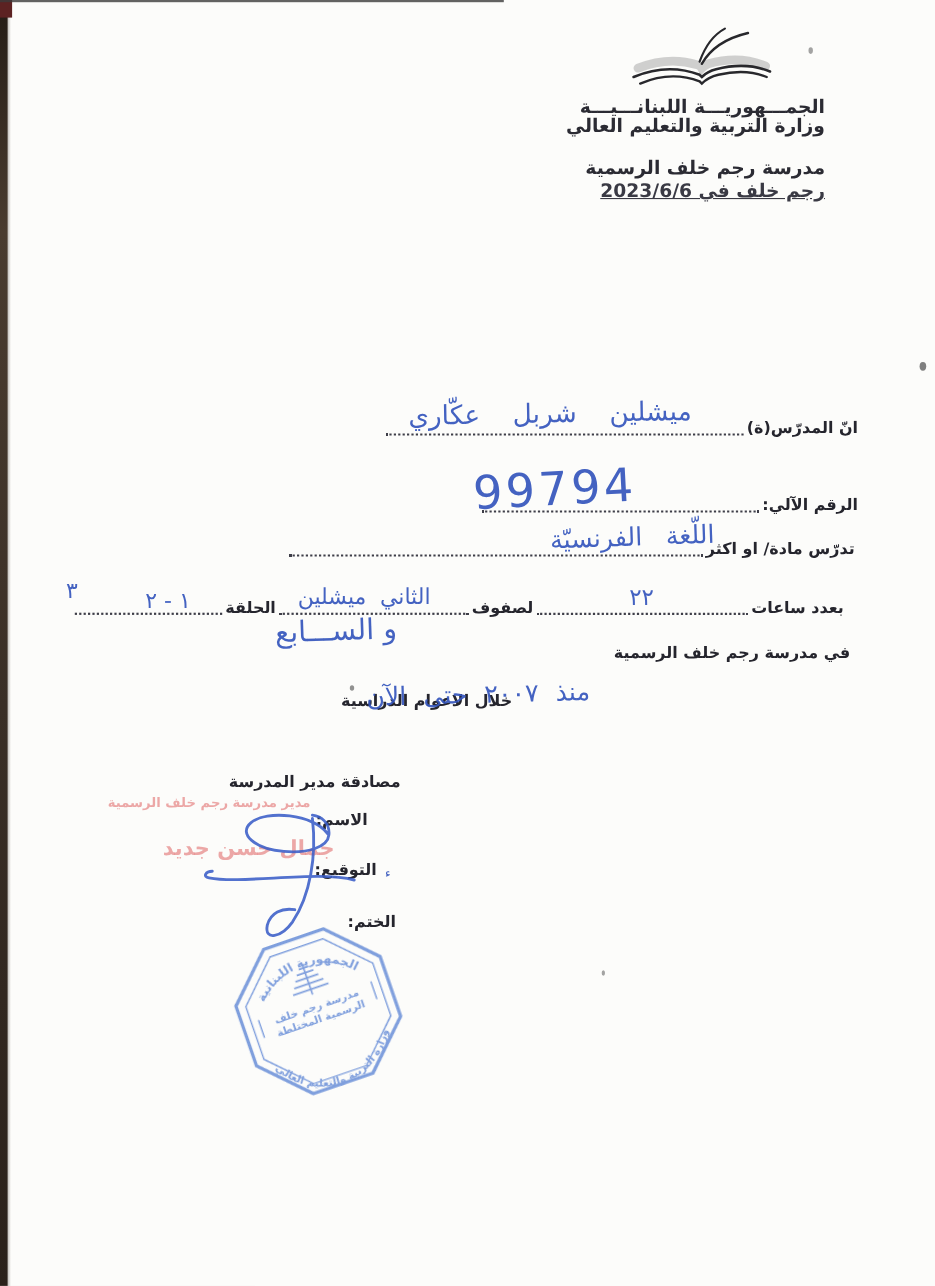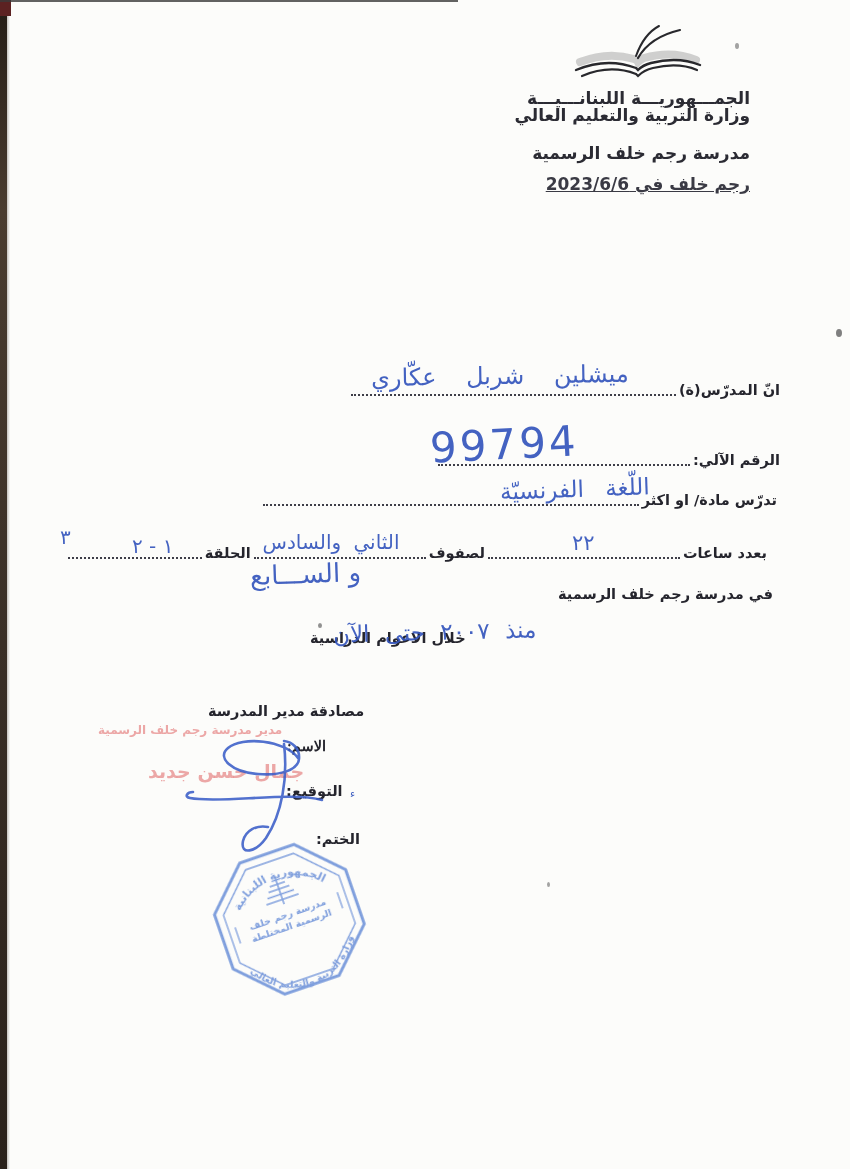--- a/index.html
+++ b/index.html
@@ -13,21 +13,21 @@
     background:linear-gradient(180deg,#241c15 0%,#4a3c2f 18%,#3a2f26 55%,#2a211a 100%);}
   .edge-left-soft{position:absolute;left:7px;top:0;width:3px;height:1169px;background:linear-gradient(90deg,rgba(90,80,70,.35),rgba(0,0,0,0));}
   .corner-tl{position:absolute;left:0;top:0;width:11px;height:16px;background:#5c2222;}
   .edge-top{position:absolute;left:0;top:0;width:458px;height:2px;background:#3b3b3b;opacity:.8;}
   
   .logo{position:absolute;left:570px;top:24px;width:135px;height:64px;}
   
   .letterhead{position:absolute;top:90px;right:100px;text-align:right;direction:rtl;}
   .h-line{font-size:17px;font-weight:bold;line-height:17px;white-space:nowrap;}
   .h-school{margin-top:21px;}
-  .h-date{margin-top:14px;font-weight:bold;text-decoration:underline;color:#3a3a44;}
+  .h-date{margin-top:4px;font-weight:bold;text-decoration:underline;color:#3a3a44;}
   
   .doc-title{position:absolute;top:283px;right:103px;direction:rtl;font-size:21.5px;font-weight:bold;letter-spacing:.3px;white-space:nowrap;color:#26262e;}
   
   .frow{position:absolute;display:flex;direction:rtl;align-items:flex-end;height:28px;}
   .flabel{font-size:14.5px;font-weight:bold;line-height:20px;white-space:nowrap;color:#25252d;}
   .dots{flex:1 1 auto;border-bottom:2px dotted #3e3e48;height:18px;margin:0 3px 4px 3px;}
   .dots-fixed{flex:0 0 auto;border-bottom:2px dotted #3e3e48;height:18px;margin:0 3px 4px 3px;}
   .plainline{position:absolute;direction:rtl;font-size:14.5px;font-weight:bold;white-space:nowrap;color:#25252d;}
   
   .hw{position:absolute;direction:rtl;color:#3556bd;opacity:.92;white-space:nowrap;
@@ -95,29 +95,29 @@
 
   <div class="frow" style="top:628px;right:100px;width:440px;flex-direction:column;">
     <span class="flabel">خلال الاعوام الدراسية</span>
     <span class="dots"></span>
   </div>
 
   <div class="hw" style="left:333px;top:362px;width:334px;text-align:center;font-size:24px;word-spacing:22px;transform:rotate(-1deg);">ميشلين شربل عكّاري</div>
   <div class="hw" style="left:430px;top:420px;font-size:42px;letter-spacing:3px;transform:rotate(-3deg);">99794</div>
   <div class="hw" style="left:500px;top:476px;font-size:23px;word-spacing:14px;transform:rotate(-2deg);">اللّغة الفرنسيّة</div>
   <div class="hw" style="left:572px;top:531px;font-size:21px;">٢٢</div>
-  <div class="hw" style="left:238px;top:530px;width:186px;text-align:center;font-size:20px;word-spacing:6px;">الثاني والسادس</div>
+  <div class="hw" style="left:238px;top:530px;width:186px;text-align:center;font-size:20px;word-spacing:6px;">الثاني ميشلين</div>
   <div class="hw" style="left:132px;top:534px;font-size:20px;letter-spacing:4px;">١ - ٢</div>
   <div class="hw" style="left:60px;top:525px;font-size:20px;">٣</div>
   <div class="hw" style="left:250px;top:559px;font-size:26px;transform:rotate(-2deg);">و الســـابع</div>
   <div class="hw" style="left:333px;top:619px;font-size:23px;word-spacing:8px;transform:rotate(-1.5deg);">منذ ٢٠٠٧ حتى الآن</div>
 
   <div class="ap" style="left:208px;top:703px;">مصادقة مدير المدرسة</div>
   <div class="redstamp" style="left:98px;top:723px;font-size:12px;">مدير مدرسة رجم خلف الرسمية</div>
-  <div class="ap" style="left:287px;top:738px;font-family:Liberation Serif, serif;">الاسم:</div>
+  <div class="ap" style="left:287px;top:738px;">الاسم:</div>
   <div class="redstamp" style="left:148px;top:760px;font-size:19px;">جمال حسن جديد</div>
   <div class="ap" style="left:286px;top:783px;">التوقيع:</div>
   <div class="hw" style="left:350px;top:787px;font-size:11px;">ء</div>
   <div class="ap" style="left:316px;top:831px;">الختم:</div>
 
   <svg class="sig-svg" viewBox="0 0 150 140">
     <g fill="none" stroke="#3b5ec8" stroke-width="2.6" stroke-linecap="round" opacity="0.88">
       <path d="M118,30 C105,12 62,8 48,20 C36,30 52,44 78,46 C100,48 118,42 119,31 C120,20 112,14 104,13"></path>
       <path d="M104,16 C108,50 102,86 86,110 C76,124 60,128 63,113 C66,102 76,97 88,99"></path>
       <path d="M142,72 C110,63 40,76 10,70 C4,69 7,64 13,64"></path>

